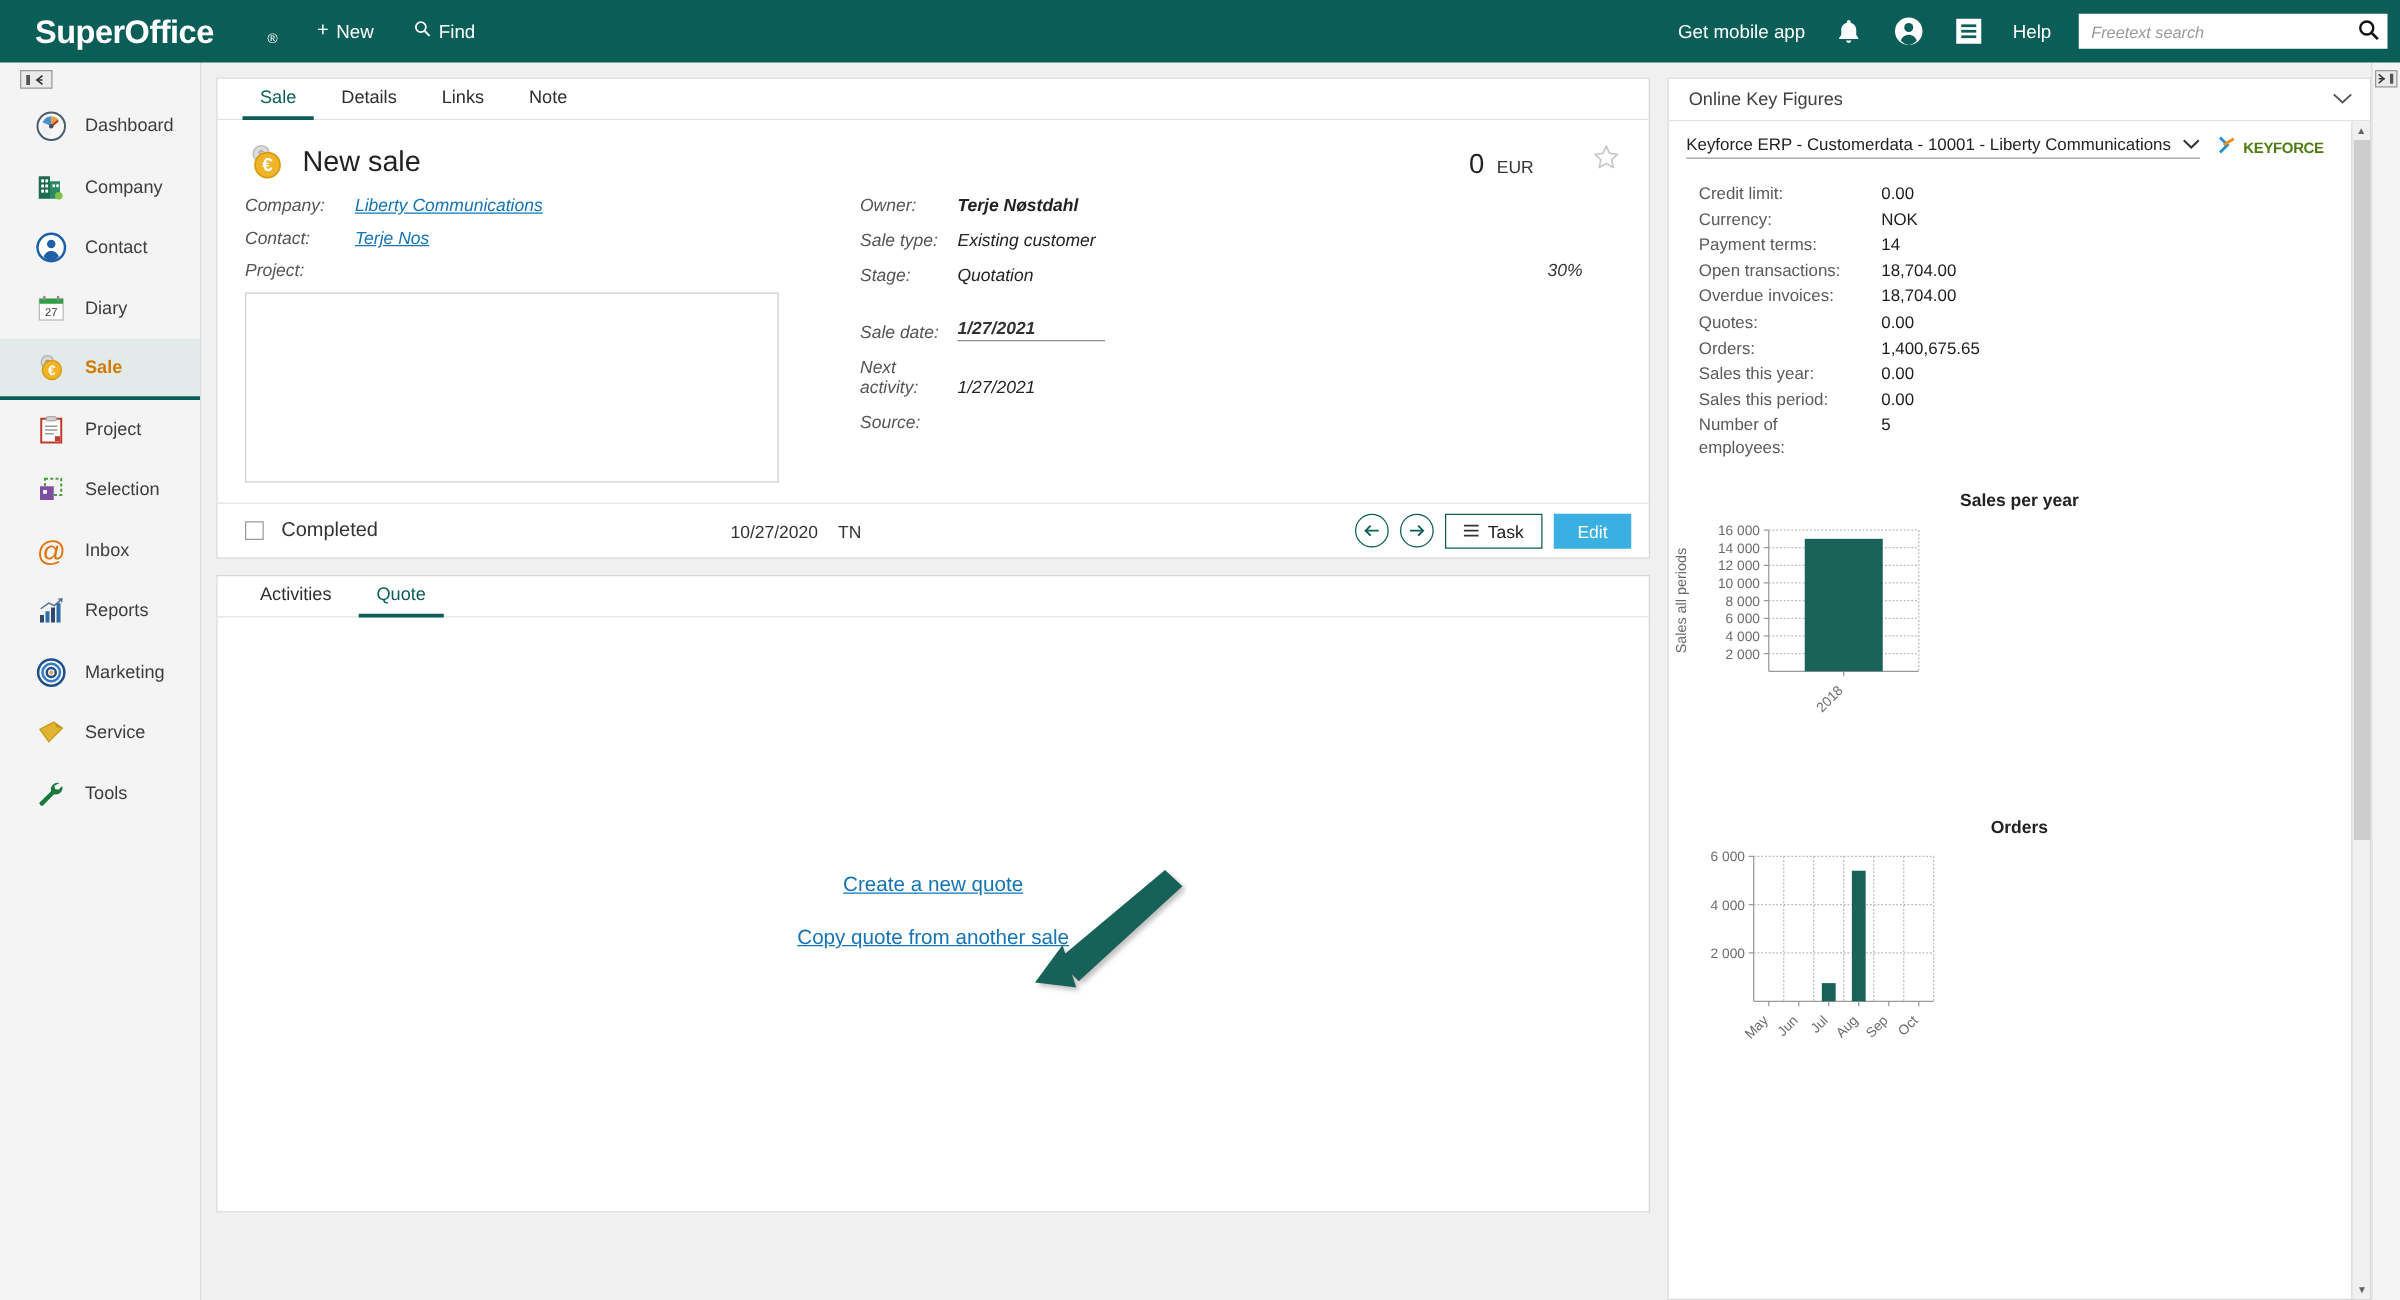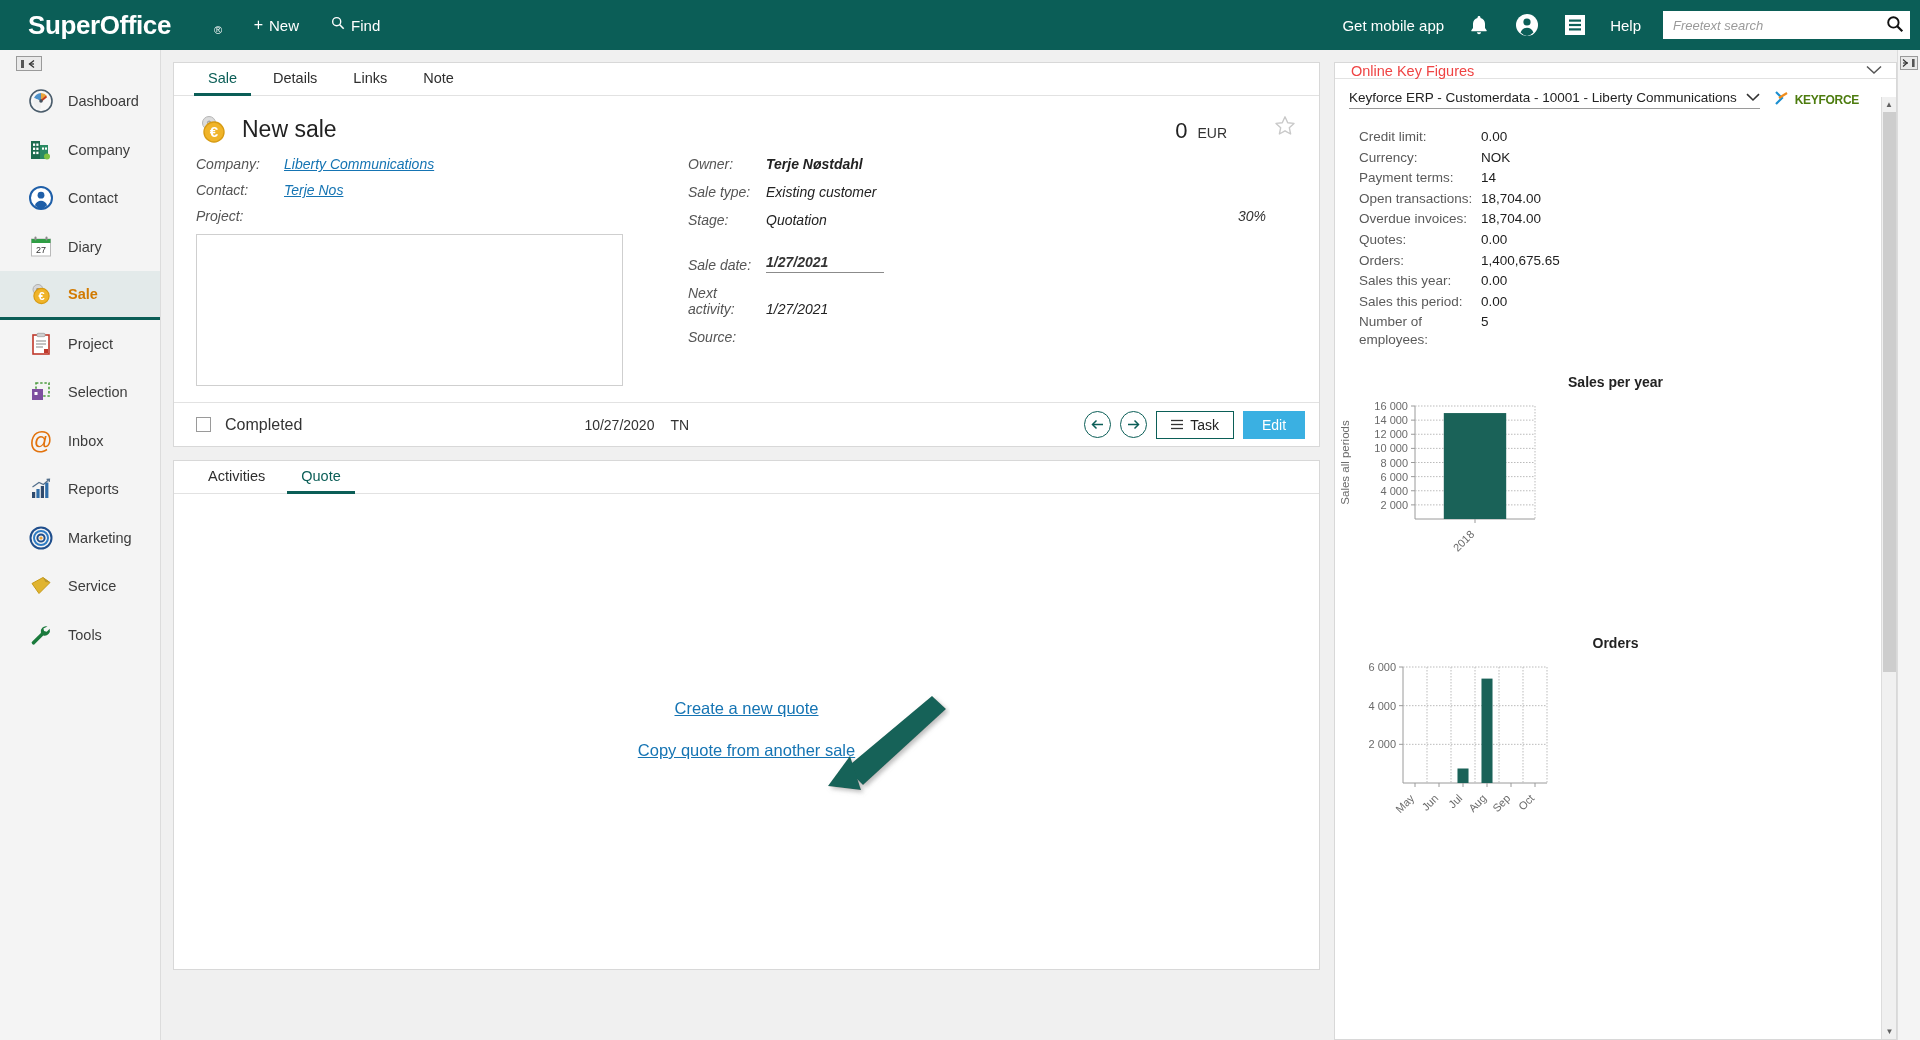--- a/index.html
+++ b/index.html
@@ -207,34 +207,34 @@
   .arrow-anno { position: absolute; left: 820px; top: 690px; pointer-events: none; }
 
   
   .right-panel {
     width: 563px; flex: 0 0 563px;
     background: #ffffff; border: 1px solid #d8d8d8;
     display: flex; flex-direction: column;
     position: relative;
   }
   .rp-head {
-    height: 16px; border-bottom: 1px solid #e2e2e2;
+    height: 34px; border-bottom: 1px solid #e2e2e2;
     display: flex; align-items: center; padding: 0 14px 0 16px;
-    font-size: 14.5px; color: #ef4444;
+    font-size: 14.5px; color: #404040;
   }
   .rp-chev { margin-left: auto; color: #444; font-size: 13px; cursor: pointer; }
   .rp-selrow { display: flex; align-items: center; padding: 10px 12px 6px 14px; gap: 14px; }
   .rp-select {
     border-bottom: 1px solid #9a9a9a; font-size: 13.5px; color: #222;
     display: flex; align-items: center; gap: 9px; padding-bottom: 3px; cursor: pointer;
   }
   .keyforce { display: flex; align-items: center; gap: 2px; }
   .kf-text { font-size: 12px; font-weight: bold; color: #4d7c0f; letter-spacing: -0.3px; }
   .figs { padding: 12px 0 0 24px; }
-  .figrow { display: flex; font-size: 13.5px; margin-bottom: 2.6px; line-height: 18px; }
+  .figrow { display: flex; font-size: 13.5px; margin-bottom: 2.6px; line-height: 18px; gap: 24px; }
   .figlbl { width: 122px; color: #5a5a5a; flex: 0 0 122px; }
   .figval { color: #1d1d1d; }
   .charts { padding-top: 22px; }
   .chart-block { position: relative; }
   .chart-title {
     text-align: center; font-size: 14px; font-weight: bold; color: #222;
     margin-bottom: 4px;
   }
   .scrollbar {
     position: absolute; right: 0; top: 34px; bottom: 0; width: 15px;

